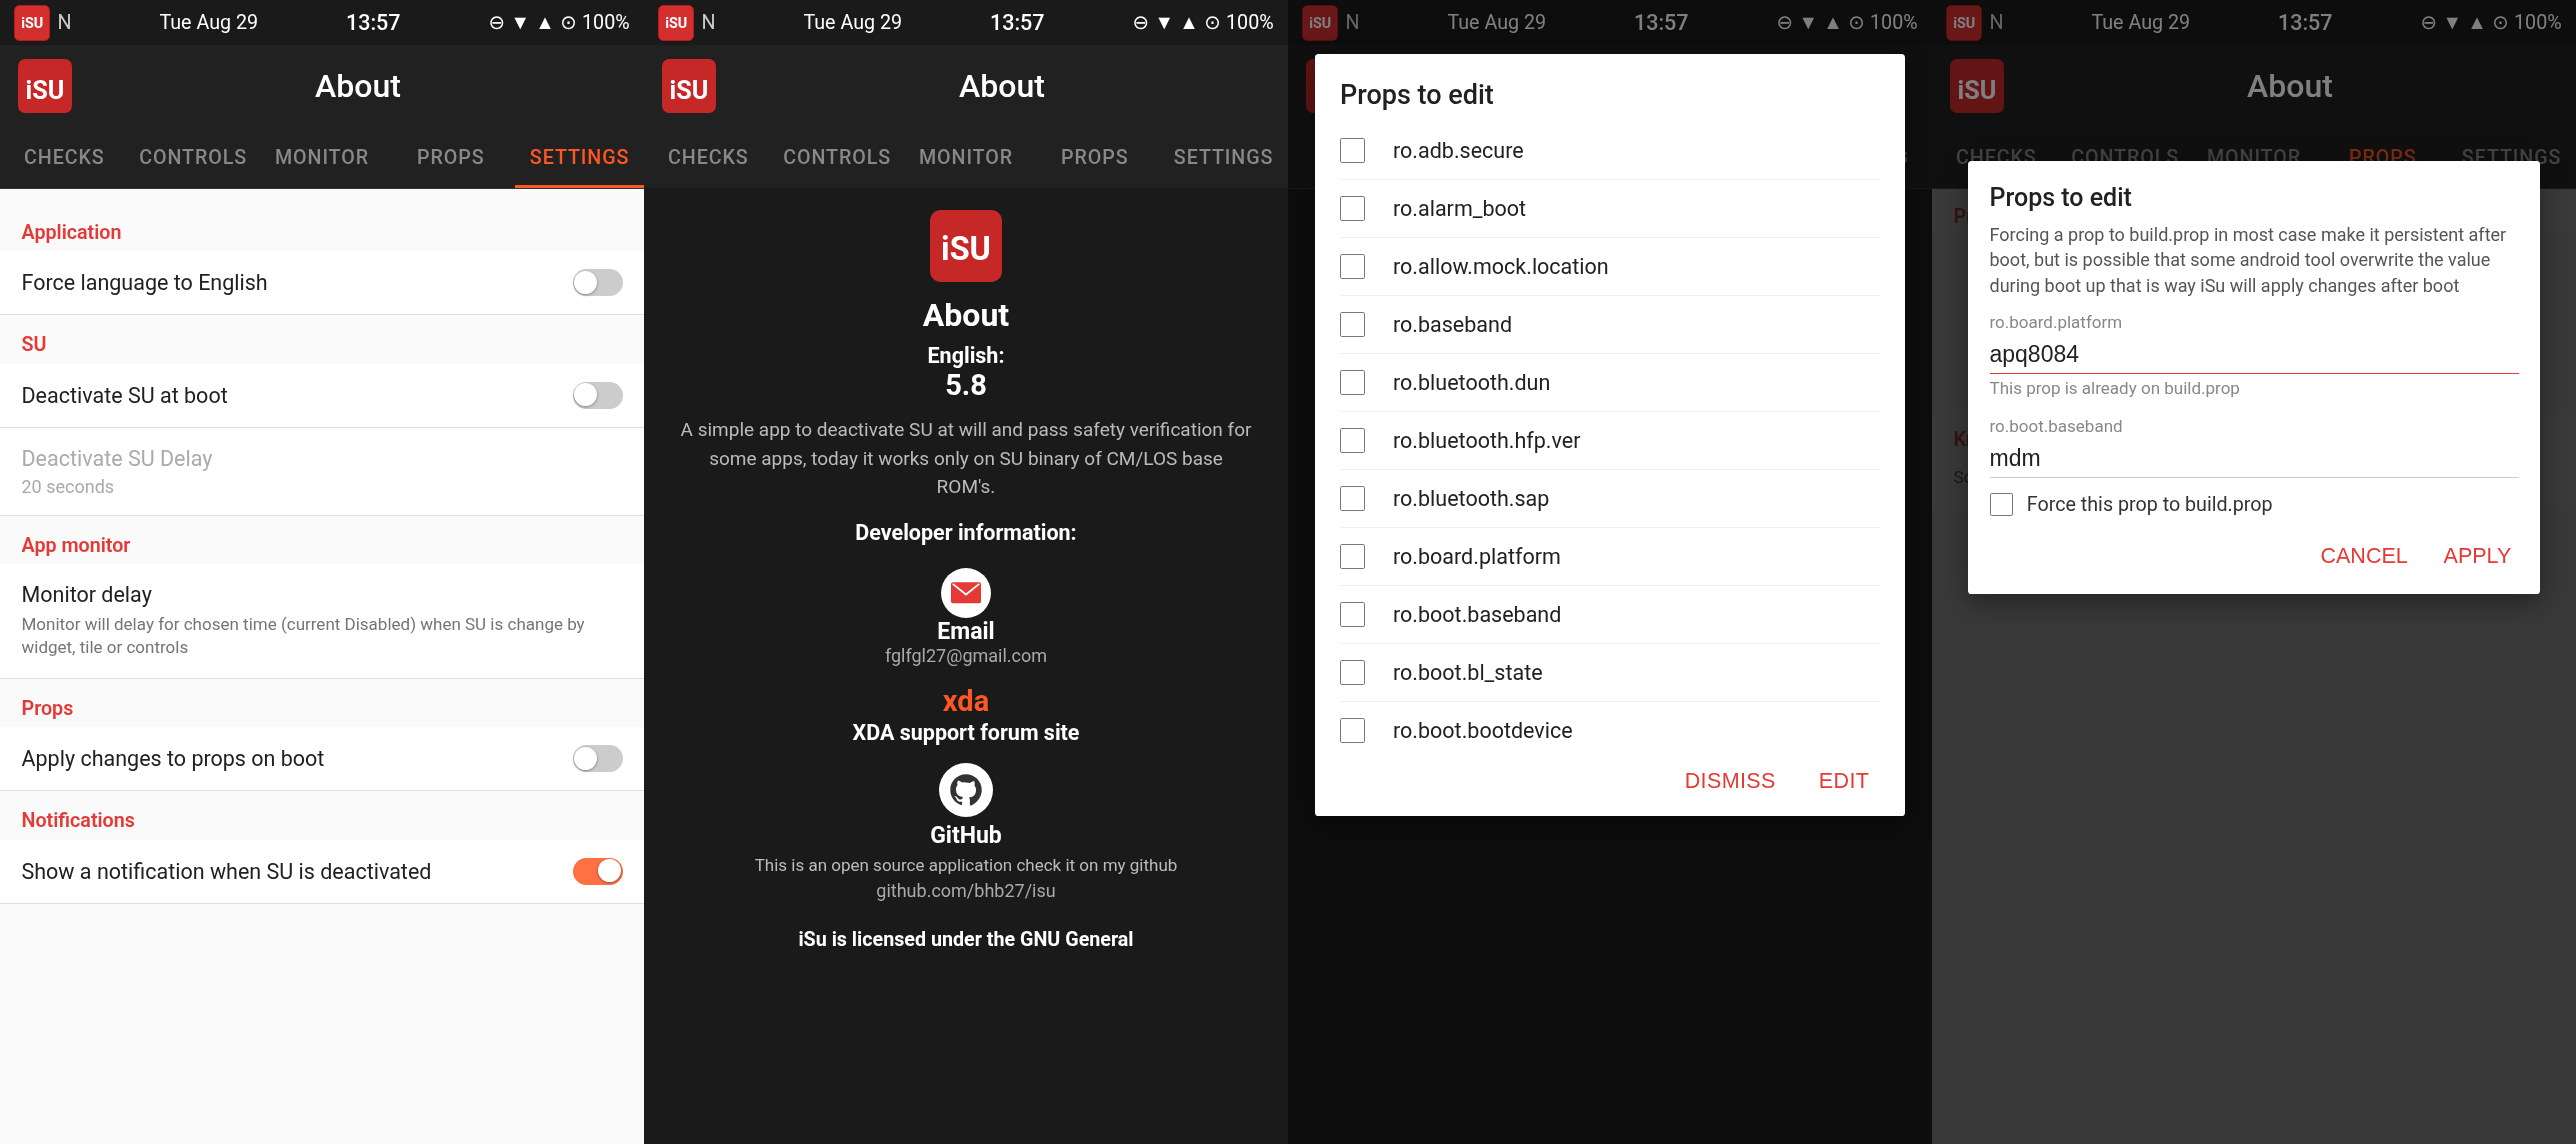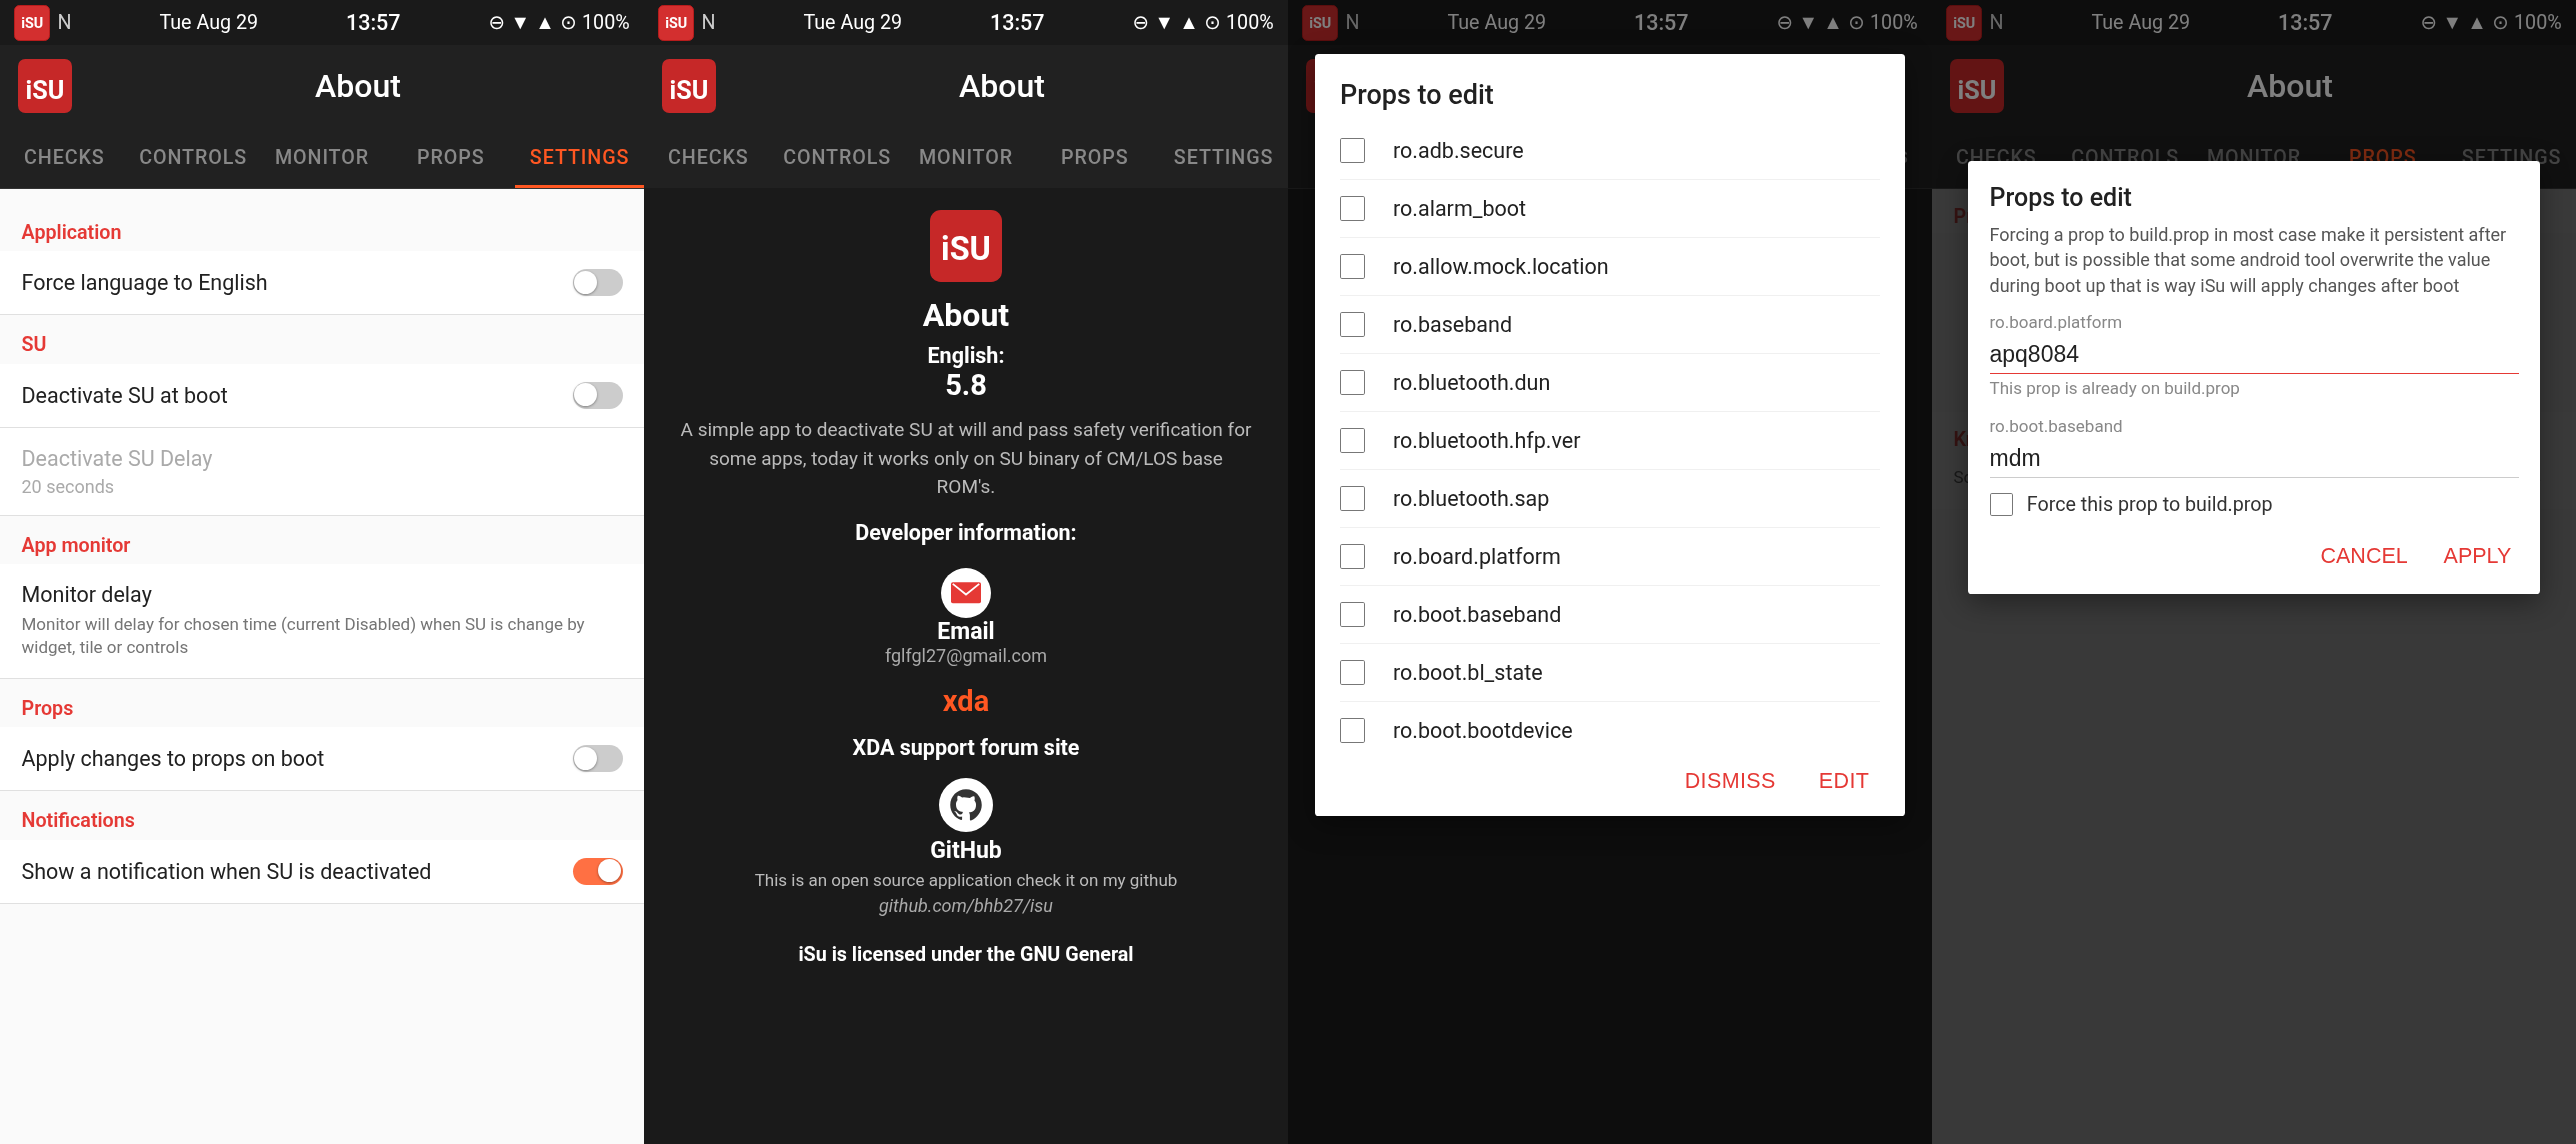--- a/index.html
+++ b/index.html
@@ -522,34 +522,34 @@
       <div style="width:50px; height:50px; background:#fff; border-radius:50%; display:flex; align-items:center; justify-content:center;">
         <svg width="30" height="21.5" viewBox="0 0 34 24">
             <rect width="34" height="24" rx="2" fill="#e53935"></rect>
             <polyline points="2,2 17,14 32,2" fill="none" stroke="white" stroke-width="2"></polyline>
           </svg>
       </div>
       <div style="font-size:23px; font-weight:bold; color:#fff;">Email</div>
       <div style="font-size:18px; color:#aaa;">fglfgl27@gmail.com</div>
     </div>
 
-    <div style="display:flex; flex-direction:column; align-items:center; margin:9px 0; gap:17px;">
+    <div style="display:flex; flex-direction:column; align-items:center; margin:9px 0; gap:2px;">
       <div style="color:#ff5722; font-size:29px; font-weight:bold;">xda</div>
       <div style="font-size:21.5px; font-weight:bold; color:#fff;">XDA support forum site</div>
     </div>
 
     <div style="display:flex; flex-direction:column; align-items:center; margin:9px 0; gap:5.4px;">
       <div style="width:54px; height:54px; background:#fff; border-radius:50%; display:flex; align-items:center; justify-content:center;">
         <svg viewBox="0 0 32 32" width="36" height="36">
             <path d="M16 2C8.27 2 2 8.27 2 16c0 6.18 4.01 11.43 9.57 13.28.7.13.96-.3.96-.67v-2.35c-3.9.85-4.72-1.88-4.72-1.88-.64-1.62-1.56-2.05-1.56-2.05-1.27-.87.1-.85.1-.85 1.41.1 2.15 1.44 2.15 1.44 1.25 2.14 3.28 1.52 4.08 1.16.13-.9.49-1.52.89-1.87-3.11-.35-6.38-1.56-6.38-6.93 0-1.53.55-2.78 1.44-3.76-.14-.36-.62-1.78.14-3.71 0 0 1.18-.38 3.85 1.44A13.38 13.38 0 0 1 16 9.27c1.19.01 2.39.16 3.5.47 2.67-1.82 3.85-1.44 3.85-1.44.76 1.93.28 3.35.14 3.71.9.98 1.44 2.23 1.44 3.76 0 5.38-3.28 6.57-6.41 6.92.5.43.95 1.29.95 2.6v3.85c0 .37.25.81.96.67C25.99 27.43 30 22.18 30 16 30 8.27 23.73 2 16 2z" fill="#333"></path>
           </svg>
       </div>
       <div style="font-size:23px; font-weight:bold; color:#fff;">GitHub</div>
       <div style="font-size:17px; color:#bbb; text-align:center;">This is an open source application check it on my github</div>
-      <div style="font-size:18px; color:#aaa;font-style:italic;">github.com/bhb27/isu</div>
+      <div style="font-size:18px; color:#aaa;">github.com/bhb27/isu</div>
     </div>
 
     <div style="font-size:19.7px; font-weight:bold; color:#fff; margin-top:18px; text-align:center;">iSu is licensed under the GNU General</div>
   </div>
 </div>
 
 <div class="panel" style="position:relative;">
 
   <div class="status-bar">
     <div class="status-left">

